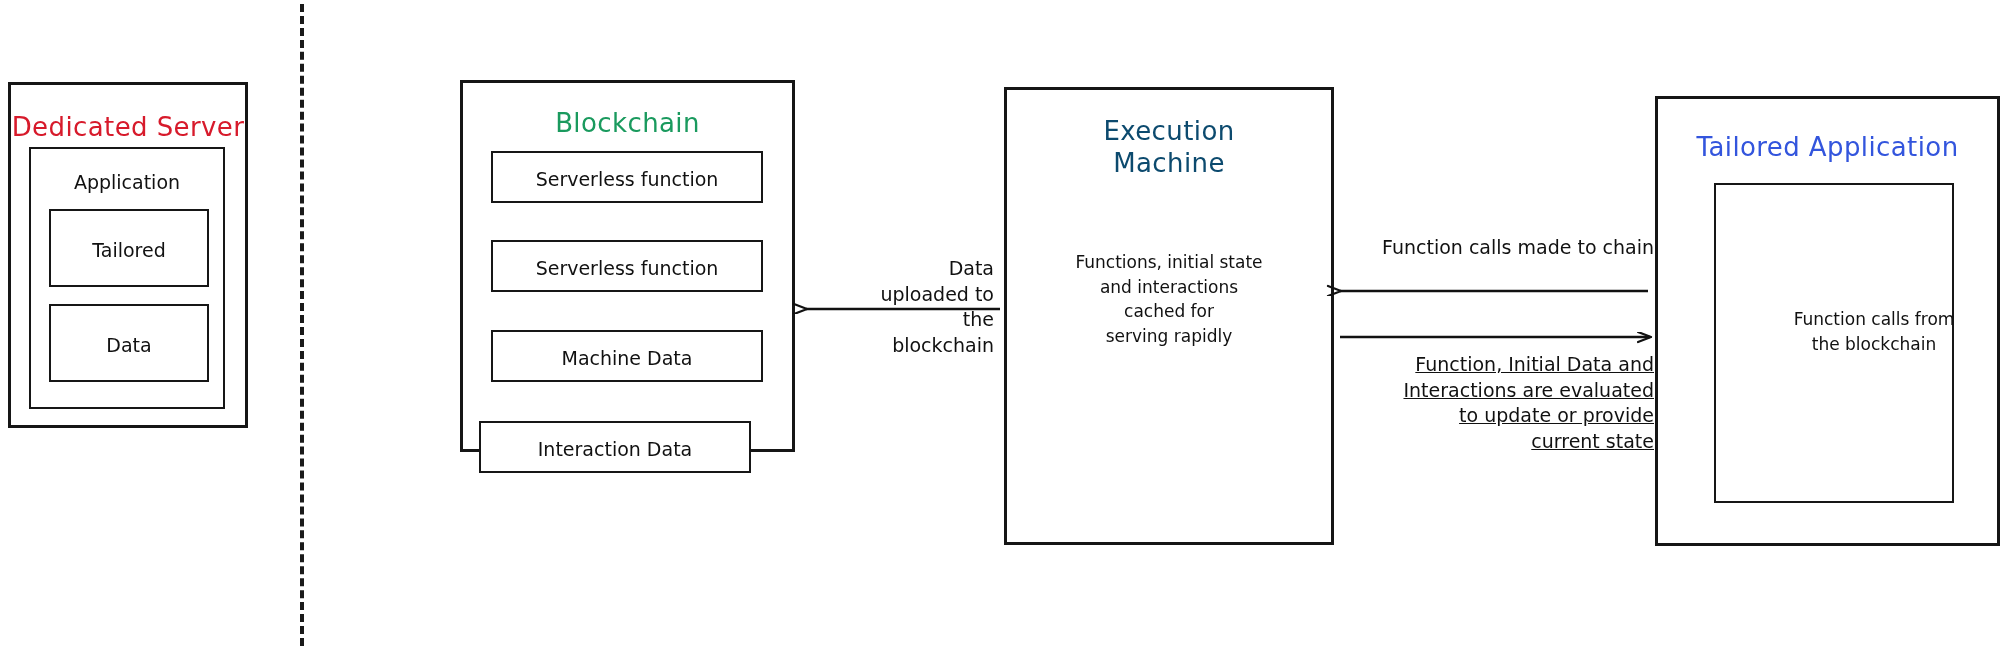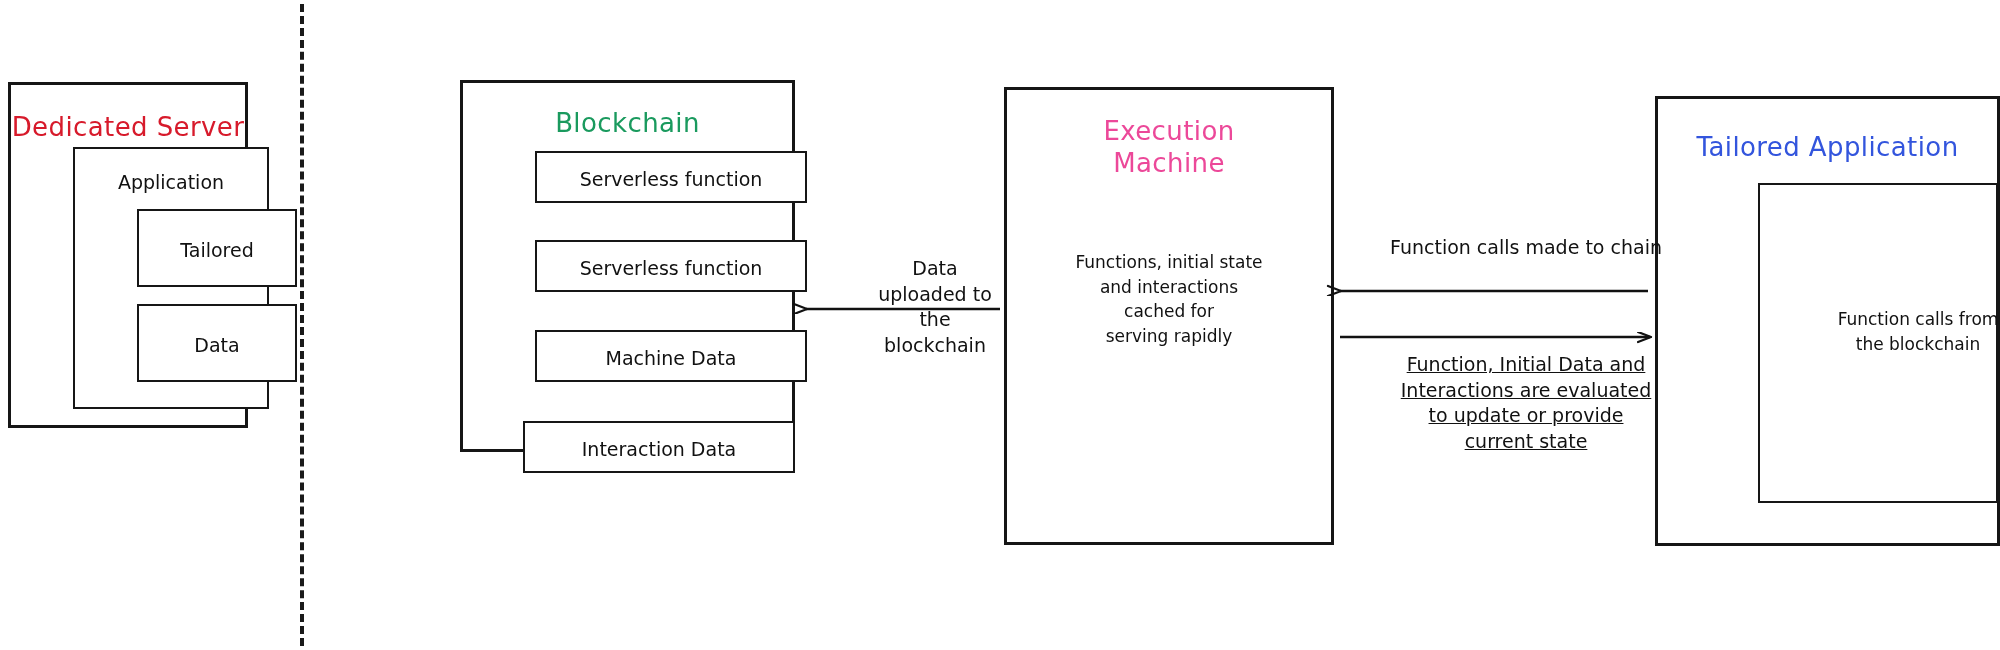--- a/index.html
+++ b/index.html
@@ -23,21 +23,20 @@
 
   
   .box {
     position: absolute;
     box-sizing: border-box;
     background: #ffffff;
     border: 3px solid #161616;
   }
   .box.thin {
     border-width: 2px;
-    margin-left: 44px;
   }
 
   
   .title {
     position: absolute;
     width: 100%;
     text-align: center;
     font-family: "DejaVu Sans", sans-serif;
     font-size: 26px;
     font-weight: 400;
@@ -72,27 +71,26 @@
     left: 300px;
     top: 4px;
     width: 0;
     height: 642px;
     border-left: 4px dashed #1a1a1a;
   }
 
   
   .arrow-label {
     position: absolute;
-    text-align: center;
+    text-align: right;
     font-size: 19px;
     color: #111111;
     line-height: 1.35;
     white-space: pre-line;
     font-family: "DejaVu Sans", sans-serif;
-    padding-left: 32px;
   }
 
   svg.arrows {
     position: absolute;
     left: 0; top: 0;
     width: 2000px;
     height: 650px;
     overflow: visible;
     pointer-events: none;
   }
@@ -134,21 +132,21 @@
     <div class="box thin" style="left:28px; top:247px; width:272px; height:52px;">
       <div class="inner-label" style="top:15px;">Machine Data</div>
     </div>
 
     <div class="box thin" style="left:16px; top:338px; width:272px; height:52px;">
       <div class="inner-label" style="top:15px;">Interaction Data</div>
     </div>
   </div>
 
   <div class="box" style="left:1004px; top:87px; width:330px; height:458px;">
-    <div class="title" style="top:26px; color:#ec4899; line-height:1.22;">Execution
+    <div class="title" style="top:26px; color:#0c4a6e; line-height:1.22;">Execution
 Machine</div>
 
     <div class="centered-text" style="top:160px;">Functions, initial state
 and interactions
 cached for
 serving rapidly</div>
   </div>
 
   <div class="box" style="left:1655px; top:96px; width:345px; height:450px;">
     <div class="title" style="top:22px; color:#3355dd;margin-top:12px;">Tailored Application</div>

